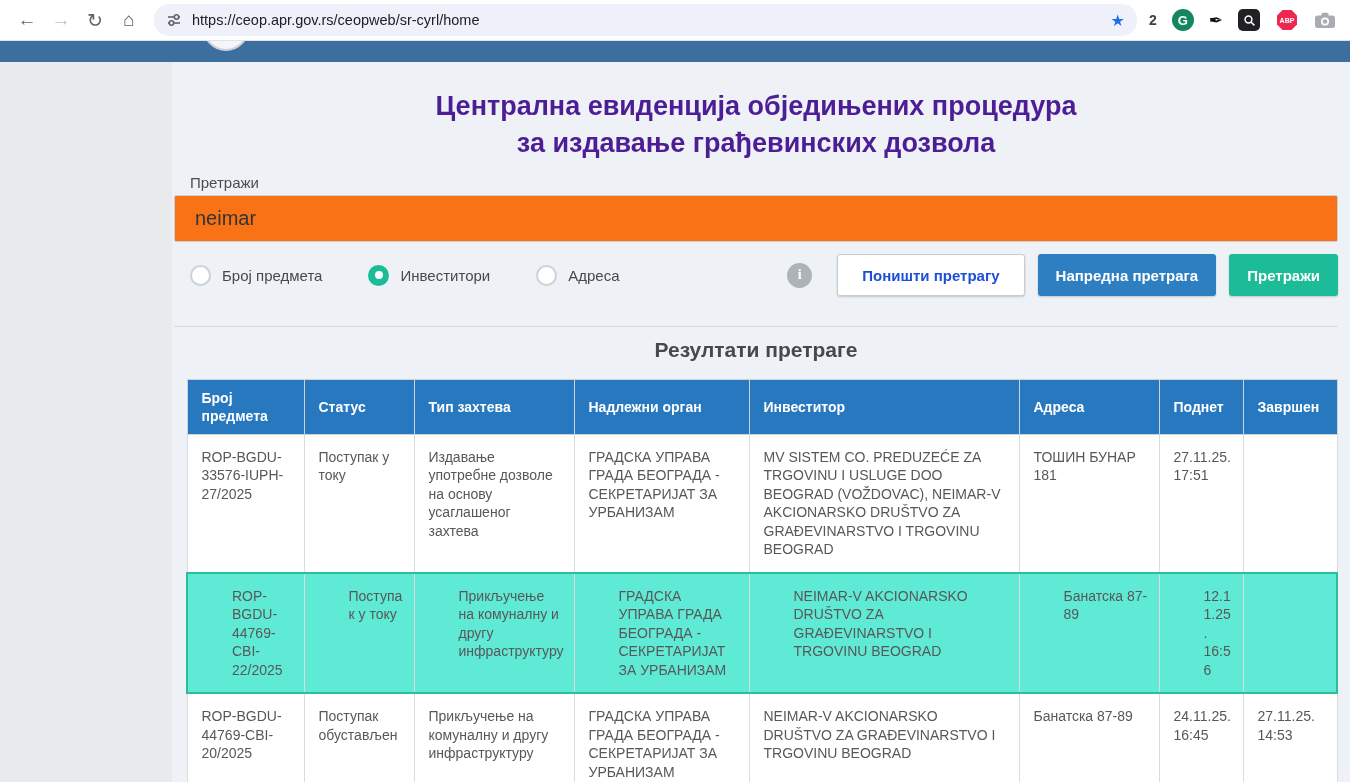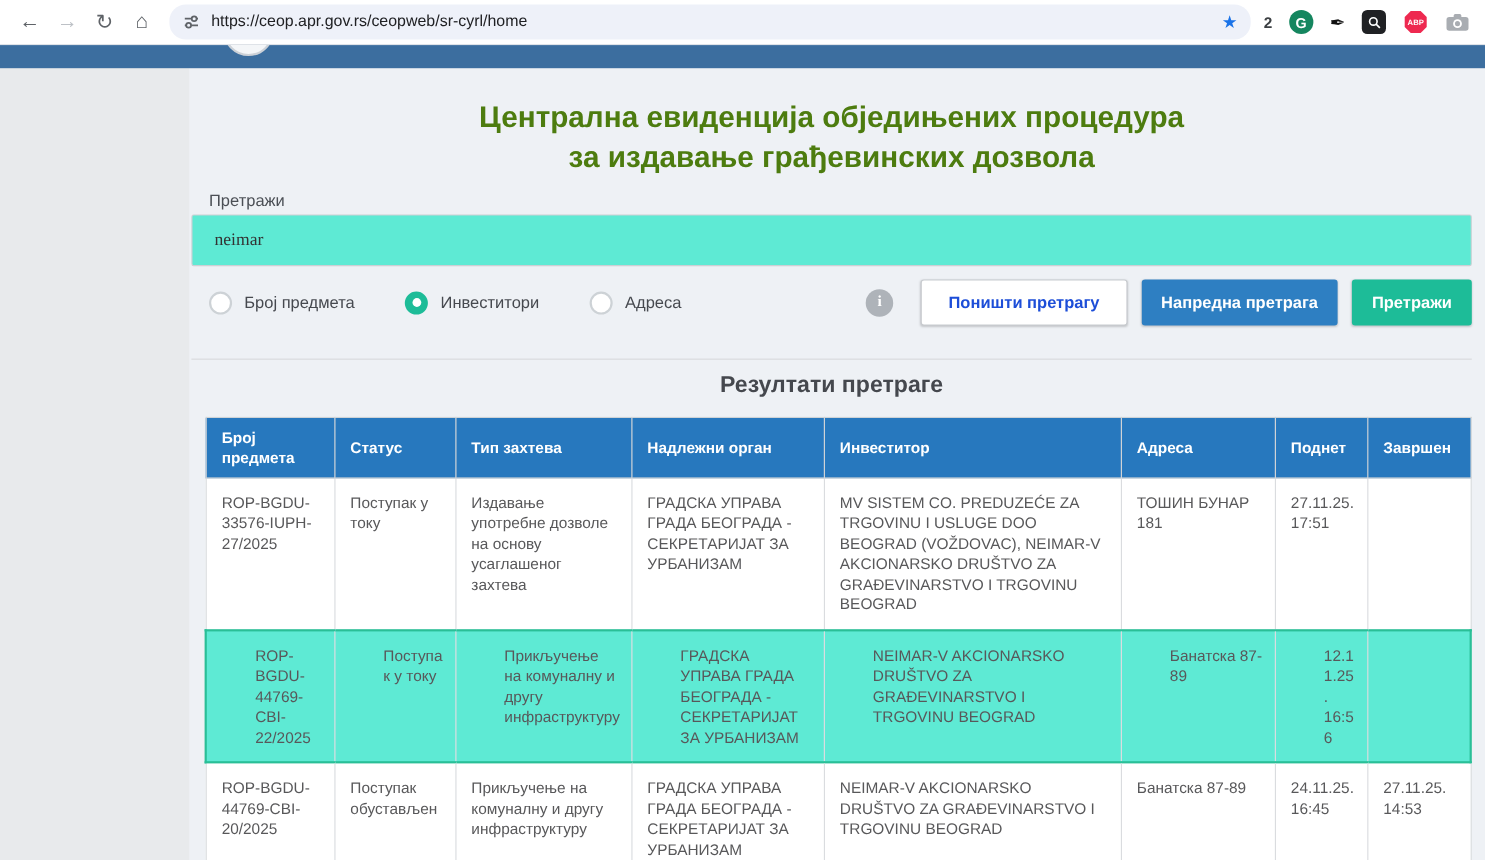--- a/index.html
+++ b/index.html
@@ -32,26 +32,26 @@
   .navbar { height:21px; background:#3c6e9f; position:relative; overflow:hidden; }
   .logo-arc { position:absolute; left:203px; top:-36px; width:46px; height:46px;
               border-radius:50%; background:#f4f6f8; border:2px solid #ccd1d7; }
 
   
   .page { display:flex; height:720px; }
   .gutter { width:172px; background:#e8eaec; flex:0 0 auto; }
   .content { flex:1; background:#eef1f5; padding:0 16px 0 2px; }
 
   h1 { margin-top:26px; text-align:center; font-size:27px; line-height:37px;
-       font-weight:700; color:#4d7c0f; }
+       font-weight:700; color:#4c1d95; }
 
   .search-label { margin:12px 0 4px 16px; font-size:15px; color:#4b4f55; }
-  .search-input { width:100%; height:47px; background:#5eead4; border:1px solid #ccd0d4;
-                  border-radius:2px; font-size:16px; color:#333; padding:0 20px;
-                  font-family:Liberation Serif, serif; }
+  .search-input { width:100%; height:47px; background:#f97316; border:1px solid #ccd0d4;
+                  border-radius:2px; font-size:20px; color:#333; padding:0 20px;
+                  font-family:Liberation Sans, sans-serif; }
 
   .action-row { margin-top:12px; display:flex; align-items:center; height:42px; padding-left:16px; }
   .radios { display:flex; align-items:center; gap:46px; }
   .radio { display:flex; align-items:center; gap:11px; cursor:pointer; }
   .radio-circle { width:21px; height:21px; border-radius:50%; background:#fff;
                   border:2px solid #cdd2d6; position:relative; flex:0 0 auto; }
   .radio.selected .radio-circle { border-color:#1dbc98; background:#1dbc98; }
   .radio.selected .radio-circle::after { content:""; position:absolute; inset:4.5px;
                   background:#fff; border-radius:50%; }
   .radio-label { font-size:15px; color:#46494f; }

